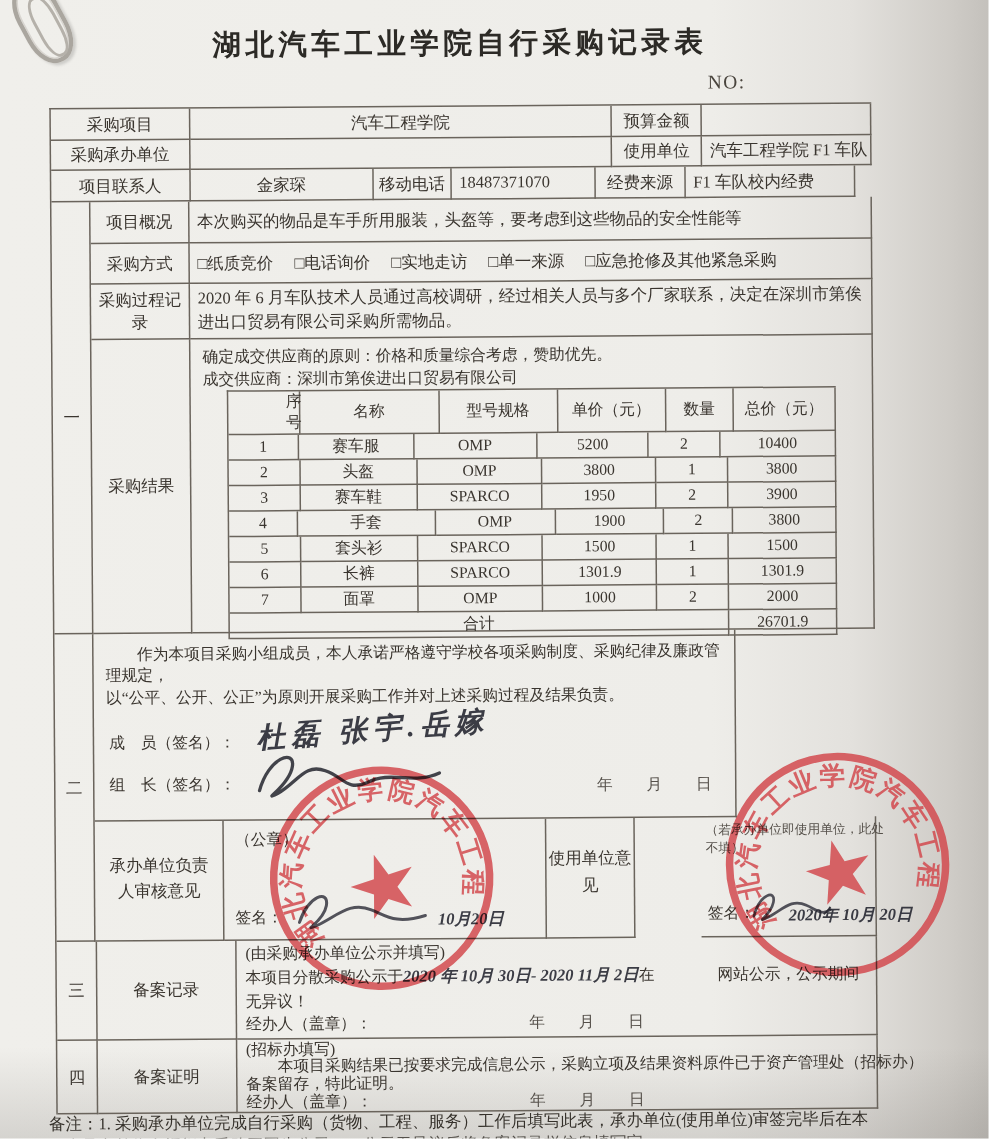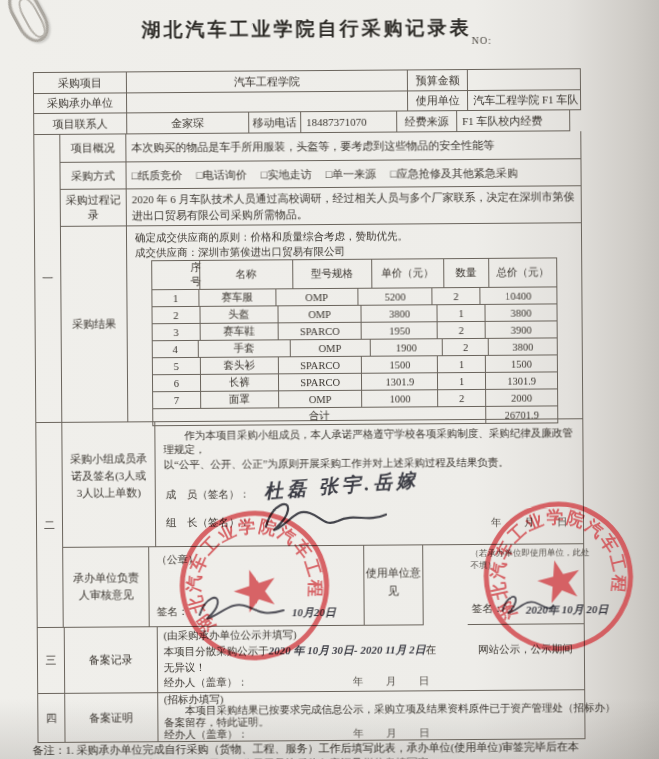--- a/index.html
+++ b/index.html
@@ -14,21 +14,21 @@
     font-family:"Liberation Serif","DejaVu Serif",serif;
     background:
       linear-gradient(180deg, rgba(0,0,0,0) 92%, rgba(90,85,80,.18) 100%),
       linear-gradient(90deg, #f0efeb 0%, #eeede9 72%, #e3e1dd 86%, #cfccc7 96%, #c4c1bc 100%);
     color:var(--txt);
     position:relative;
   }
   .sheet{position:absolute;inset:0;transform:rotate(-0.4deg);}
   .title{position:absolute;left:35px;top:16px;width:548px;text-align:center;
     font-size:19px;font-weight:bold;letter-spacing:3px;color:#2c2a26;}
-  .no{position:absolute;left:474px;top:36px;font-size:10px;letter-spacing:1px;color:#4a453e;}
+  .no{position:absolute;left:474px;top:48px;font-size:13px;letter-spacing:1px;color:#4a453e;}
   
   .tbl{position:absolute;left:35px;top:70px;width:548px;border-top:1px solid var(--ln);border-left:1px solid var(--ln);font-size:11px;}
   .row{display:flex;width:100%;}
   .c{border-right:1px solid var(--ln);border-bottom:1px solid var(--ln);
      display:flex;align-items:center;overflow:visible;position:relative;}
   .cc{justify-content:center;text-align:center;}
   .cl{padding-left:5px;}
   .col{display:flex;flex-direction:column;}
   .blk{display:block;align-items:initial;}
   .sm{font-size:10.5px;}
@@ -190,21 +190,20 @@
             </div>
           </div>
         </div>
       </div>
     </div>
 
     <div class="row" style="height:205px;">
       <div class="c cc" style="width:27px;">二</div>
       <div class="col" style="width:521px;">
         <div class="row" style="height:125px;">
-          <div class="c cc blk" style="width:93px;padding:28px 6px 0;line-height:17px;text-align:center;">采购小组成员承诺及签名(3人或3人以上单数)</div>
           <div class="c blk" style="width:428px;font-size:10.5px;">
             <div class="indent" style="position:absolute;left:8px;top:7px;width:412px;">作为本项目采购小组成员，本人承诺严格遵守学校各项采购制度、采购纪律及廉政管理规定，</div>
             <div style="position:absolute;left:8px;top:36px;width:412px;">以“公平、公开、公正”为原则开展采购工作并对上述采购过程及结果负责。</div>
             <div style="position:absolute;left:10px;top:66px;">成　员（签名）：</div>
             <div class="hand hand-names" style="top:52px;">杜磊 张宇.岳嫁</div>
             <div style="position:absolute;left:10px;top:94px;">组　长（签名）：</div>
             <svg class="scribble" style="left:100px;top:75px;" width="140" height="42" viewBox="0 0 140 42">
               <path d="M10,30 C16,8 34,2 32,14 C30,27 10,38 22,32 C36,24 40,12 54,17 C66,21 68,31 82,25 C98,17 112,27 130,19" fill="none" stroke="#23242e" stroke-width="2.2" stroke-linecap="round" opacity=".85"></path>
             </svg>
             <div class="ph" style="position:absolute;left:335px;top:96px;color:#55504a;">年　月　日</div>

